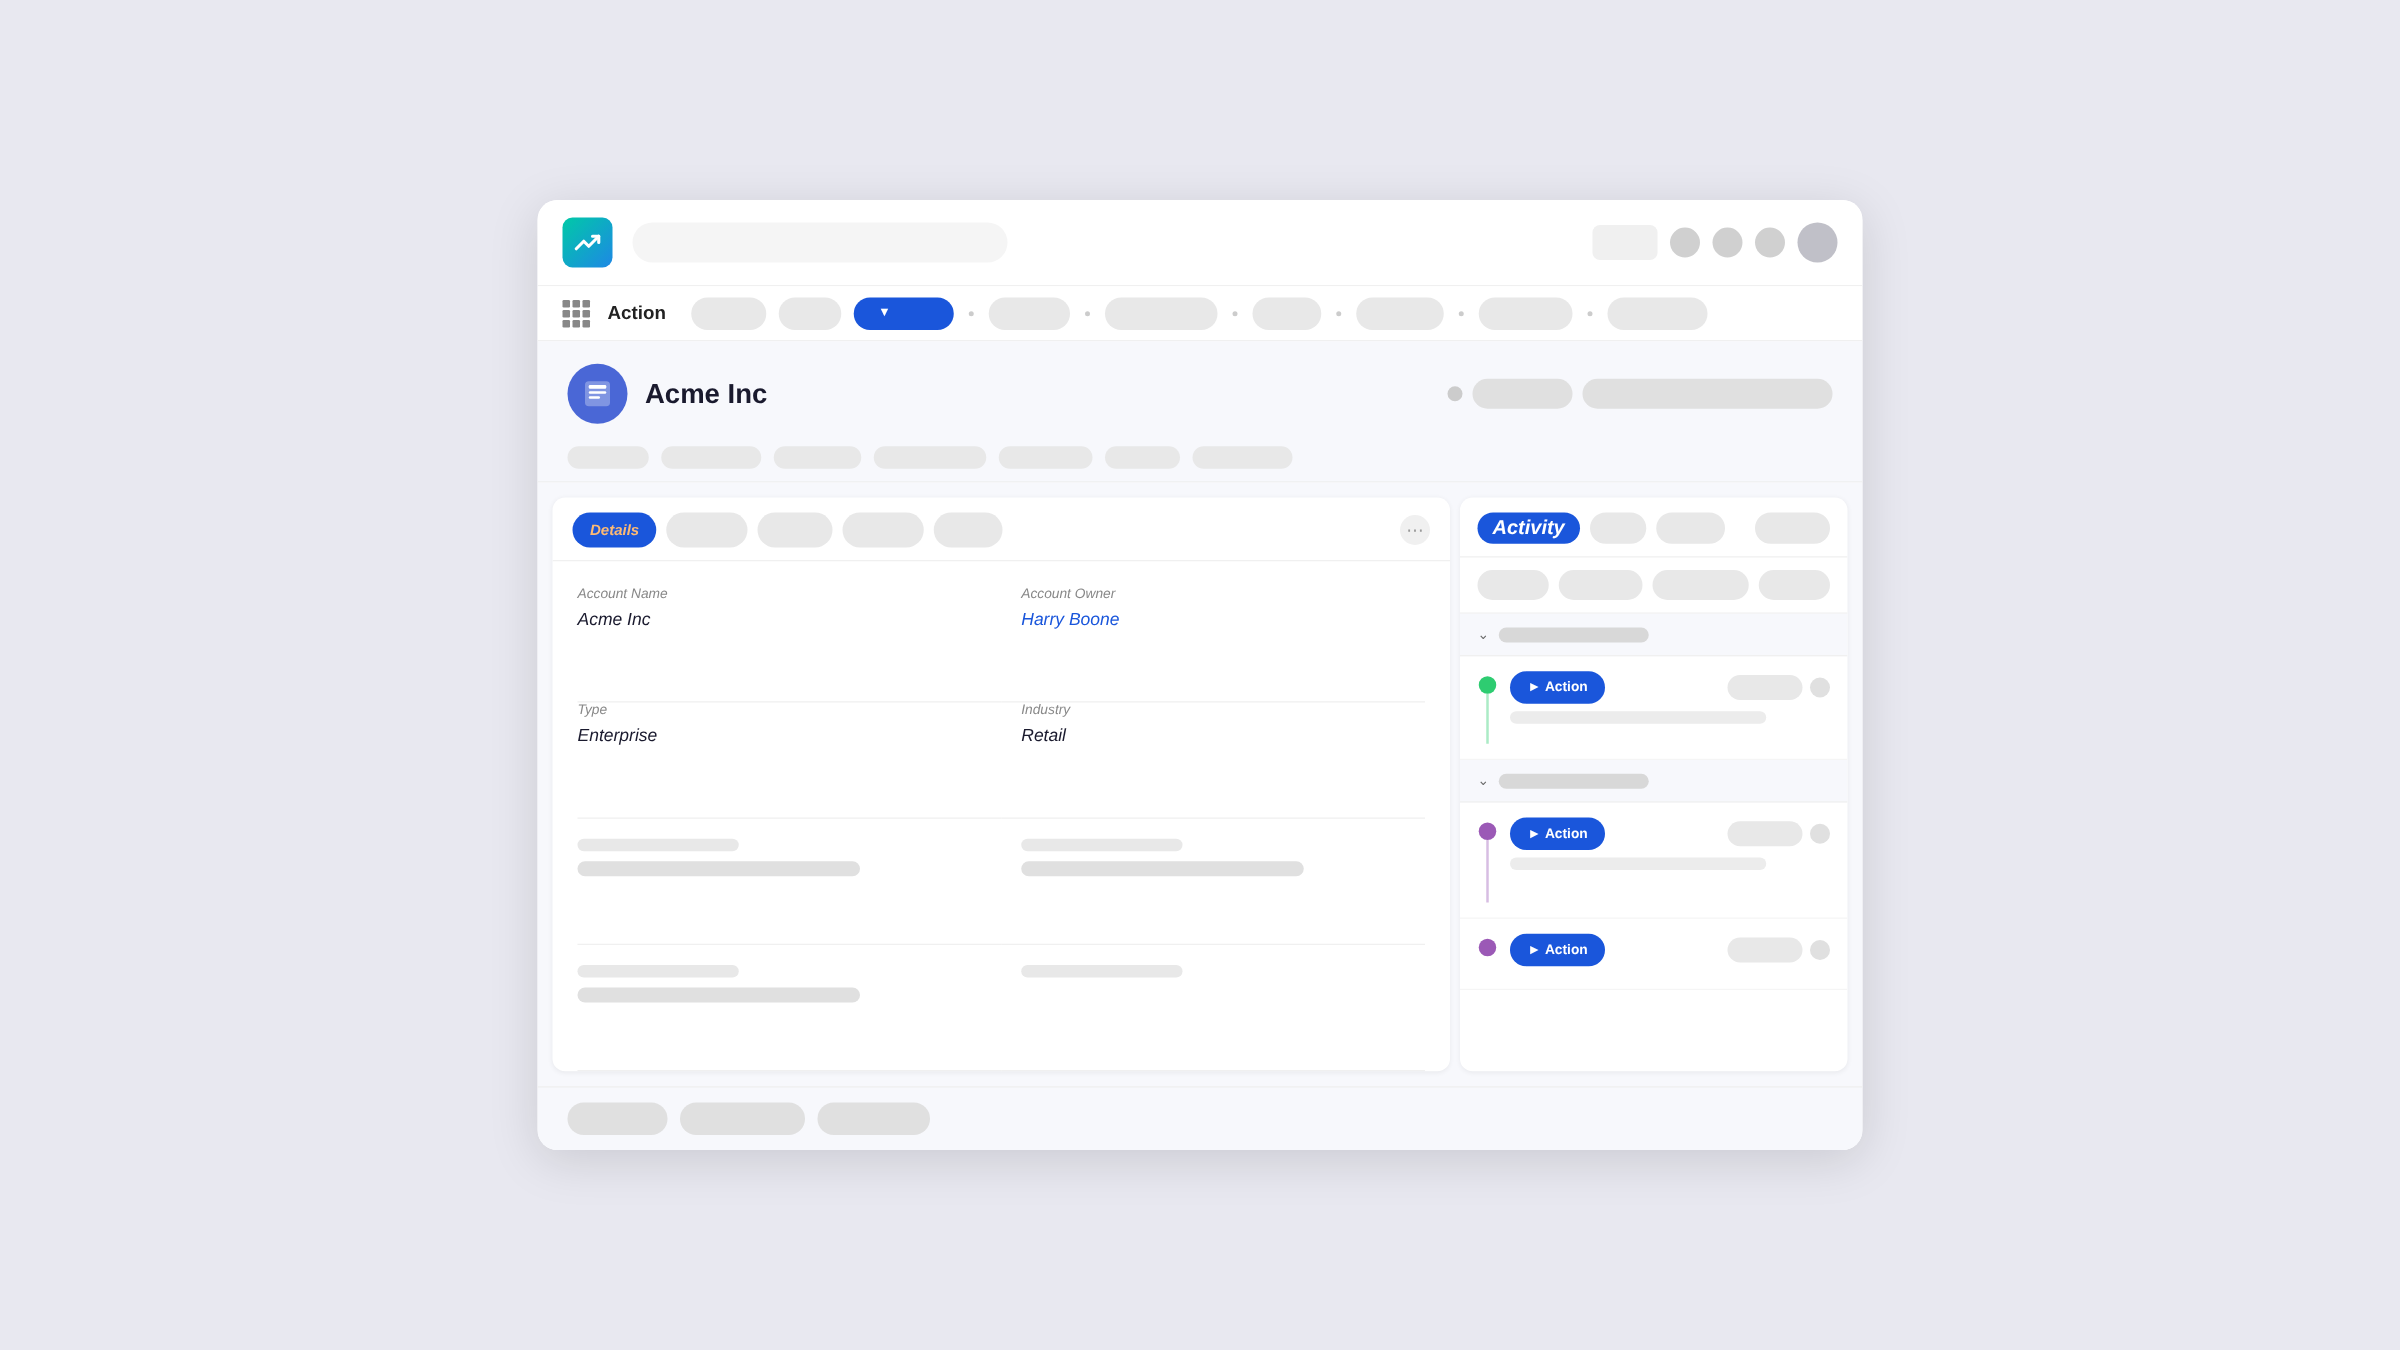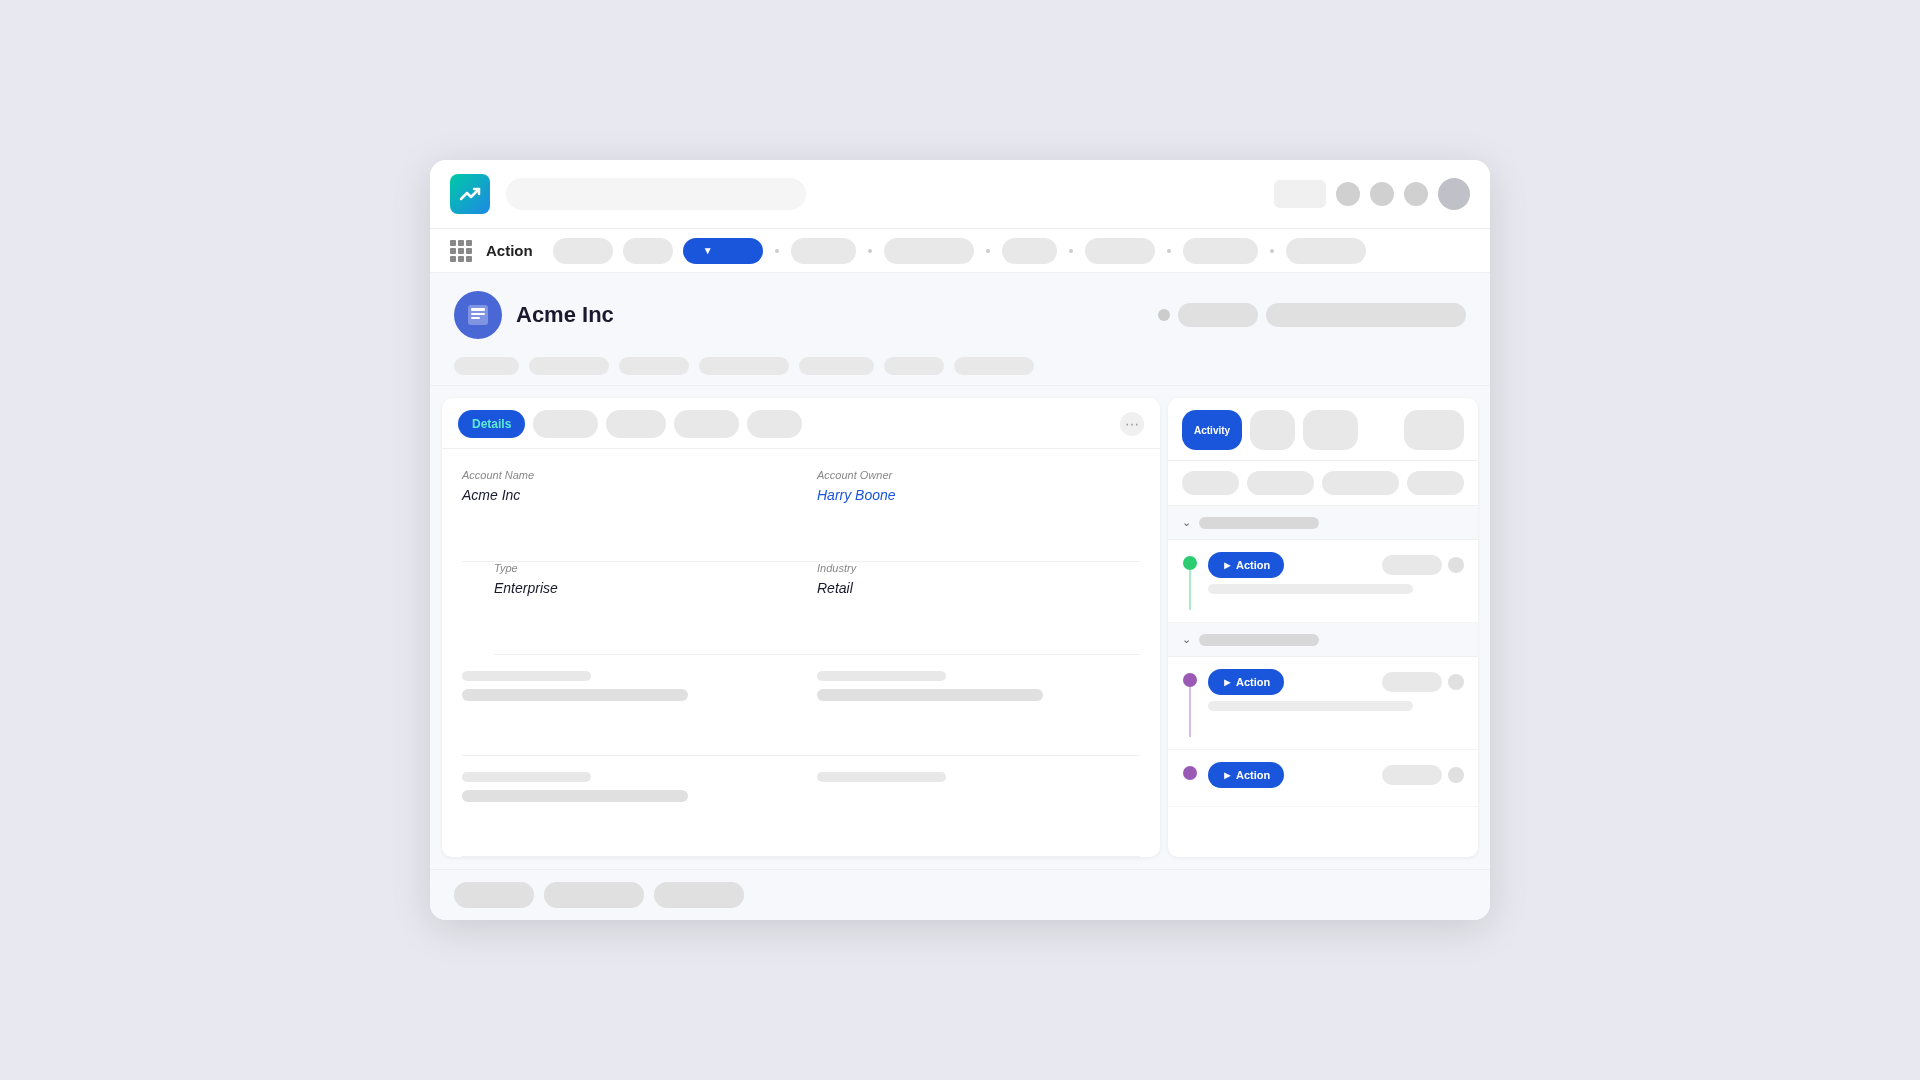--- a/index.html
+++ b/index.html
@@ -195,22 +195,23 @@
       height: 28px;
       border-radius: 14px;
       background: #e8e8e8;
       padding: 0 14px;
       font-size: 12px;
       color: #999;
       display: flex; align-items: center;
     }
     .panel-tab.active {
       background: #1a56db;
-      color: #5eead4;
+      color: #fdba74;
       font-weight: 600;
+      font-style: italic;
     }
     .panel-tab-more {
       margin-left: auto;
       width: 24px; height: 24px;
       border-radius: 50%;
       background: #f0f0f0;
       display: flex; align-items: center; justify-content: center;
       font-size: 14px;
       color: #999;
       cursor: pointer;
@@ -273,27 +274,27 @@
       overflow: hidden;
     }
     .right-panel-tabs {
       display: flex;
       gap: 8px;
       padding: 12px 14px 10px;
       border-bottom: 1px solid #f0f0f0;
       align-items: center;
     }
     .right-panel-tab {
-      height: 40px;
+      height: 25px;
       border-radius: 14px;
       background: #e8e8e8;
       padding: 0 12px;
-      font-size: 10px;
+      font-size: 16px;
       color: #999;
-      display: flex; align-items: center;
+      display: flex; align-items: center; font-style: italic;
     }
     .right-panel-tab.active {
       background: #1a56db;
       color: #fff;
       font-weight: 600;
     }
 
     
     .right-filter-row {
       display: flex;
@@ -518,21 +519,21 @@
         <div class="form-field">
           <div class="field-label">Account Name</div>
           <div class="field-value">Acme Inc</div>
         </div>
 
         <div class="form-field right">
           <div class="field-label">Account Owner</div>
           <div class="field-value link">Harry Boone</div>
         </div>
 
-        <div class="form-field" style="border-bottom:1px solid #f0f0f0;margin-left:32px;">
+        <div class="form-field" style="border-bottom:1px solid #f0f0f0;">
           <div class="field-label">Type</div>
           <div class="field-value">Enterprise</div>
         </div>
 
         <div class="form-field right" style="border-bottom:1px solid #f0f0f0;">
           <div class="field-label">Industry</div>
           <div class="field-value">Retail</div>
         </div>
 
         <div class="form-field-skel">

